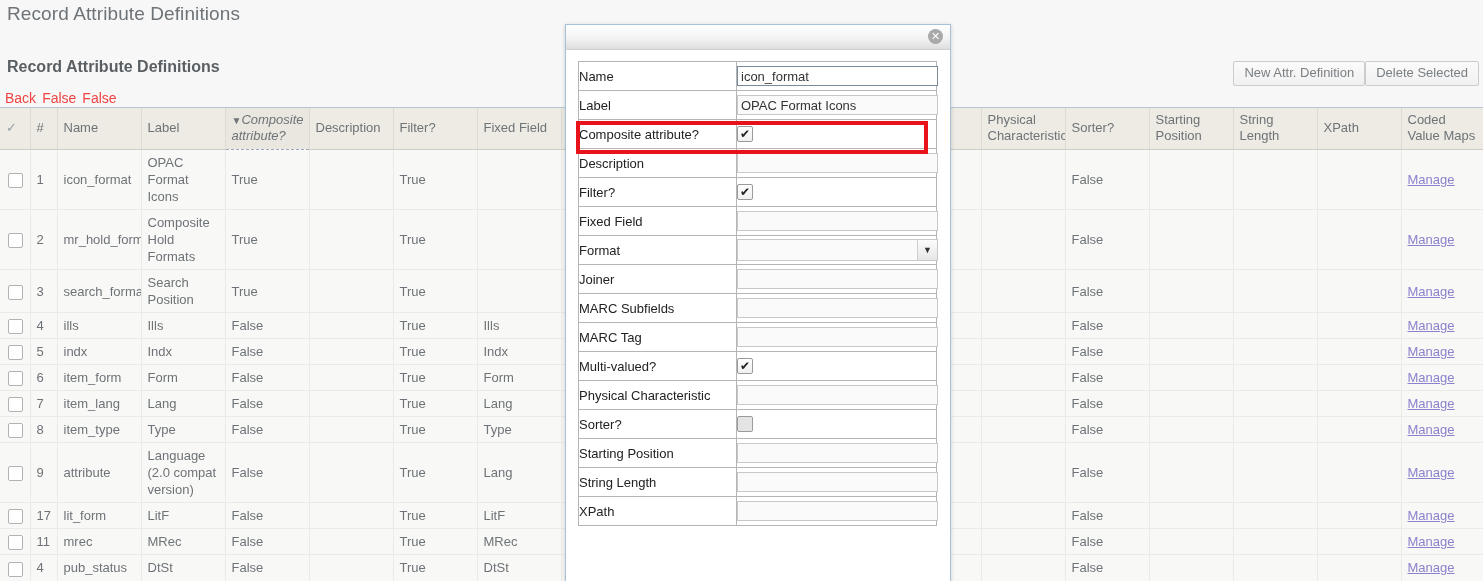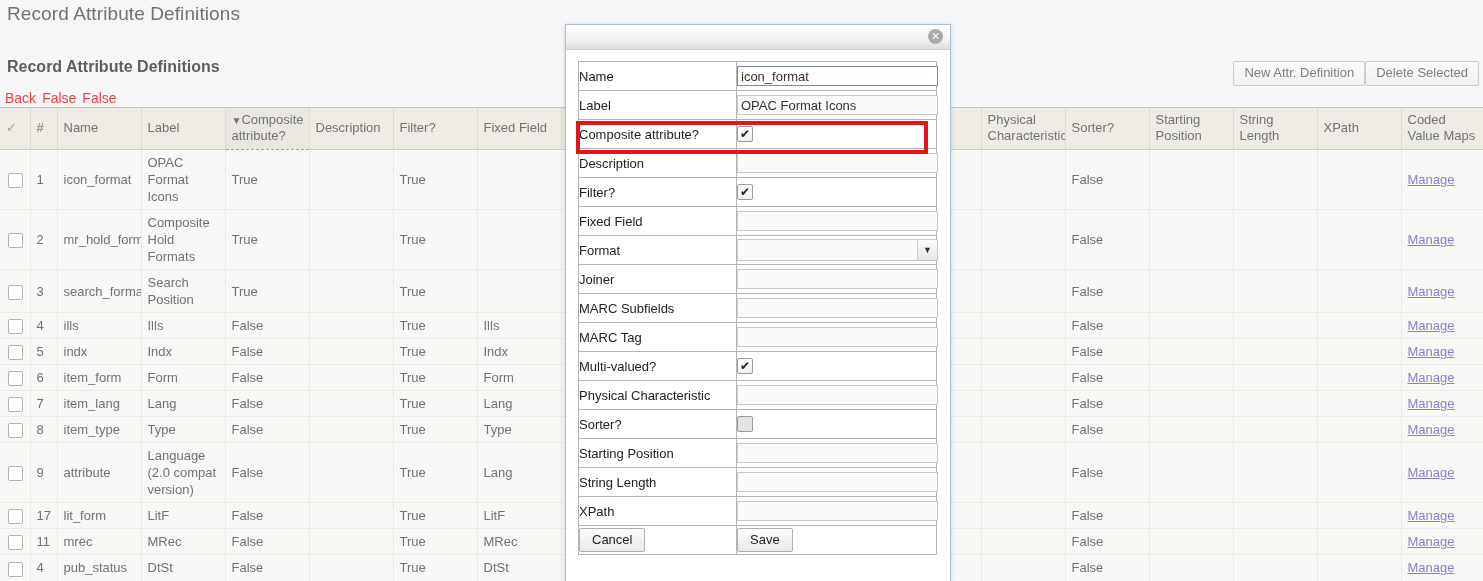--- a/index.html
+++ b/index.html
@@ -123,20 +123,21 @@
   }
   td.col-num, th.col-num {
     text-align: left;
     color: #6e7377;
     background: #f3f2ef;
   }
   th.col-num { background: #edebe4; }
   .sorted-head {
     background: #e9e7df !important;
     border-bottom: 1px dashed #9aa7bb !important;
+    font-style: italic;
   }
   td.sorted-col {
     border-left: 1px dashed #c9c6bd;
     border-right: 1px dashed #c9c6bd;
   }
   tr.row-first td.sorted-col { border-top: none; }
   .gridcheck {
     display: inline-block;
     width: 13px; height: 13px;
     border: 1px solid #b2b2b2;
@@ -678,22 +679,18 @@
             <td class="fvalue"><input type="text" class="ftext" style=""></td>
           </tr>
           <tr>
             <td class="flabel">String Length</td>
             <td class="fvalue"><input type="text" class="ftext" style=""></td>
           </tr>
           <tr>
             <td class="flabel">XPath</td>
             <td class="fvalue"><input type="text" class="ftext" style=""></td>
           </tr>
-          <tr>
-            <td class="flabel fbtn"><button class="dlg-btn">Cancel</button></td>
-            <td class="fvalue fbtn"><button class="dlg-btn">Save</button></td>
-          </tr>
         </tbody>
     </table>
   </div>
 </div>
 
 <div id="highlight-box"></div>
 
 </body></html>

